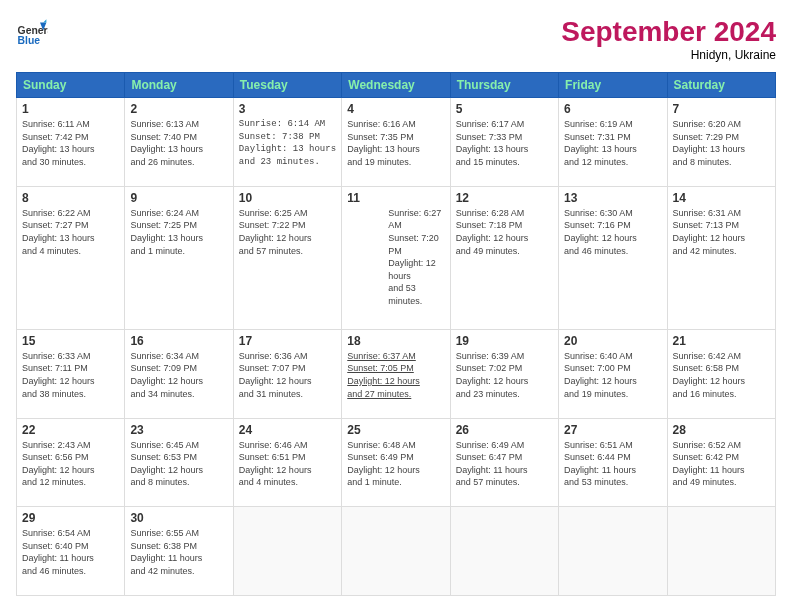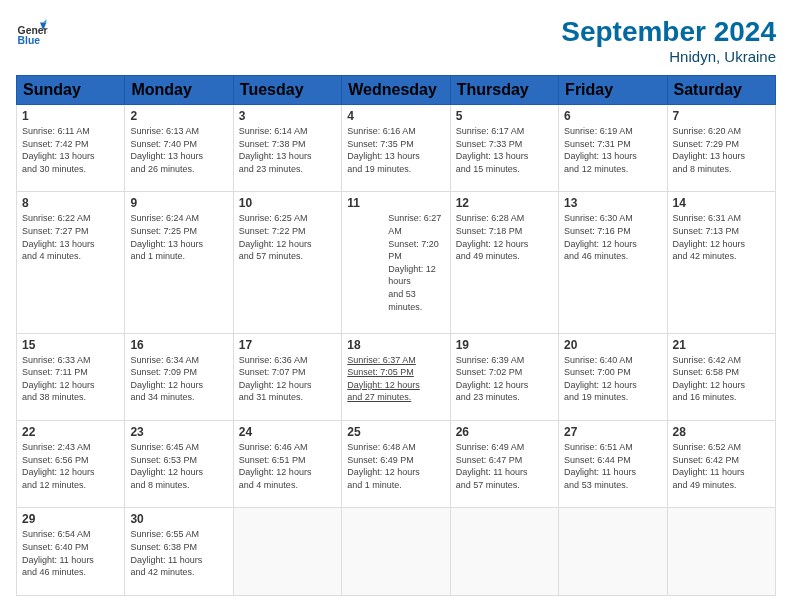--- a/index.html
+++ b/index.html
@@ -31,39 +31,39 @@
     .logo-icon {
       width: 32px;
       height: 32px;
     }
     .title-block {
       text-align: right;
     }
     .month-title {
       font-size: 28px;
       font-weight: bold;
-      color: #0369a1;
+      color: #be185d;
     }
     .subtitle {
-      font-size: 15px;
-      color: #0c4a6e;
+      font-size: 12px;
+      color: #000000;
     }
     .calendar {
       flex: 1;
       border: 1px solid #ccc;
       border-collapse: collapse;
       width: 100%;
       table-layout: fixed;
     }
     .calendar th {
       background: #2a6abf;
-      color: #000000;
+      color: #86efac;
       text-align: left;
       padding: 5px 6px;
-      font-size: 16px;
+      font-size: 12px;
       border: 1px solid #1a5aaf;
     }
     .calendar td {
       vertical-align: top;
       padding: 4px 5px;
       border: 1px solid #ddd;
       font-size: 9.5px;
       color: #333;
       height: 78px;
       background: #fff;
@@ -125,21 +125,21 @@
           </td>
           <td>
             <span class="day-num">2</span>
             <div class="day-info" style="white-space: pre-line;">Sunrise: 6:13 AM
 Sunset: 7:40 PM
 Daylight: 13 hours
 and 26 minutes.</div>
           </td>
           <td>
             <span class="day-num">3</span>
-            <div class="day-info" style="white-space: pre-line;">Sunrise: 6:14 AM
+            <div class="day-info" style="white-space: pre-line; font-family: Liberation Mono, monospace;">Sunrise: 6:14 AM
 Sunset: 7:38 PM
 Daylight: 13 hours
 and 23 minutes.</div>
           </td>
           <td>
             <span class="day-num">4</span>
             <div class="day-info" style="white-space: pre-line;">Sunrise: 6:16 AM
 Sunset: 7:35 PM
 Daylight: 13 hours
 and 19 minutes.</div>

